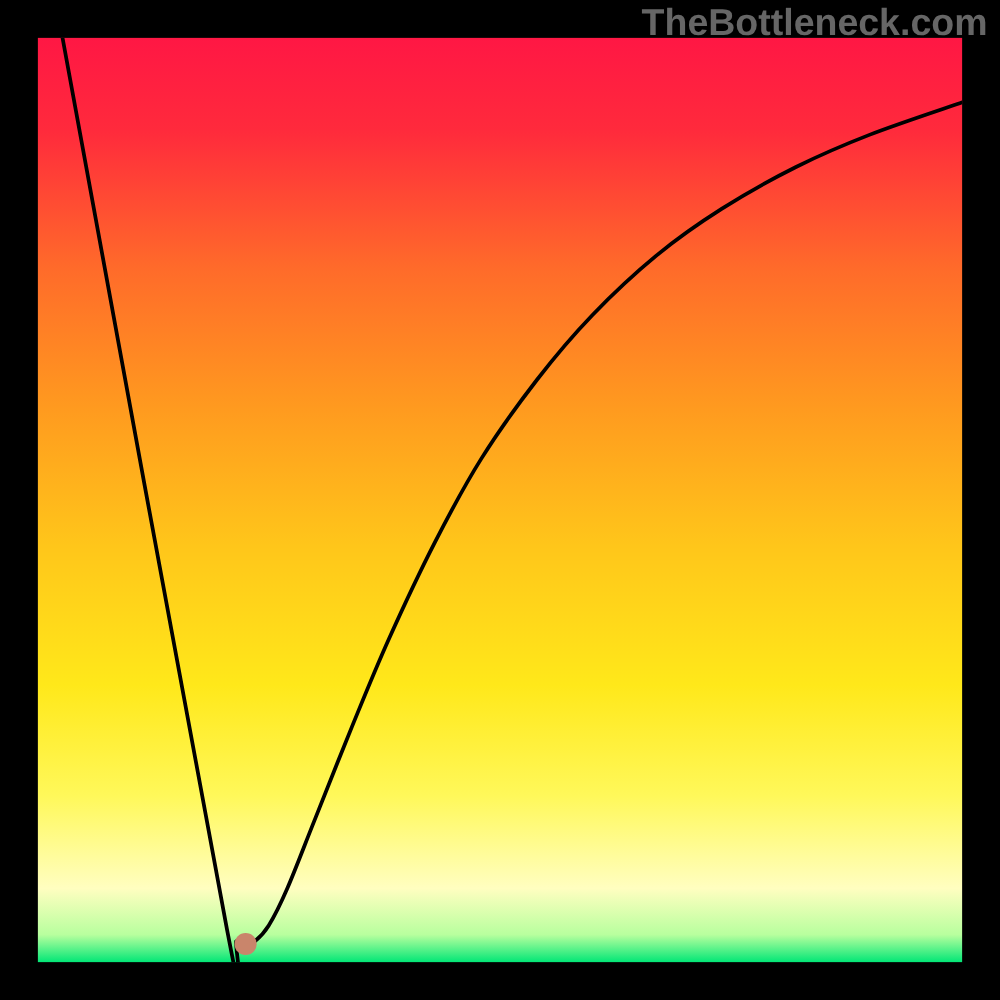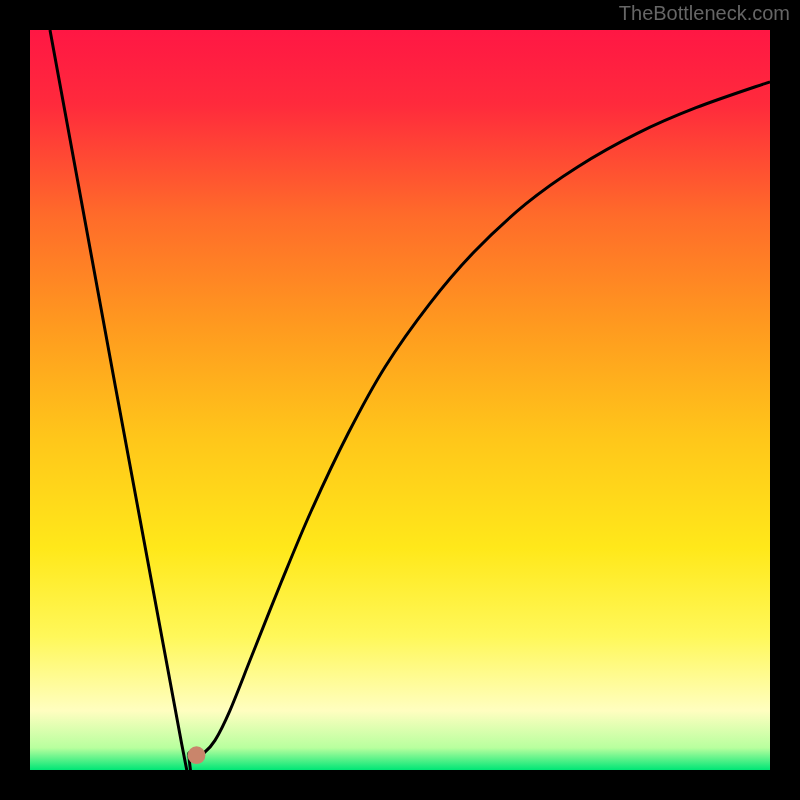--- a/index.html
+++ b/index.html
@@ -9,22 +9,22 @@
     height: 800px;
     background: #000;
     position: relative;
   }
   .watermark {
     position: absolute;
     top: 2px;
     right: 10px;
     color: #666;
     font-family: Arial, sans-serif;
-    font-size: 20px;
-    font-weight: normal;
+    font-size: 30px;
+    font-weight: bold;
     z-index: 10;
   }
   .plot-area {
     position: absolute;
     left: 30px;
     top: 30px;
     width: 740px;
     height: 740px;
     overflow: hidden;
   }

